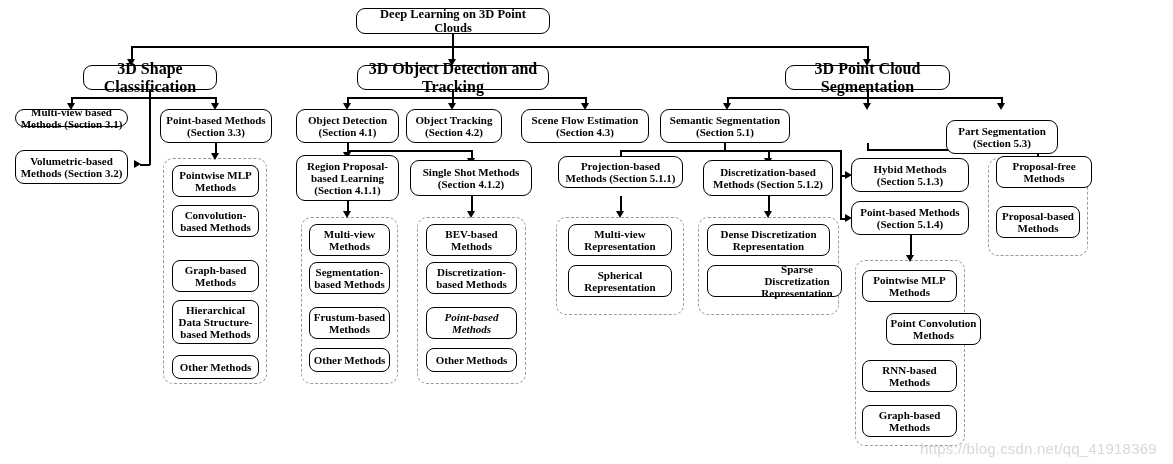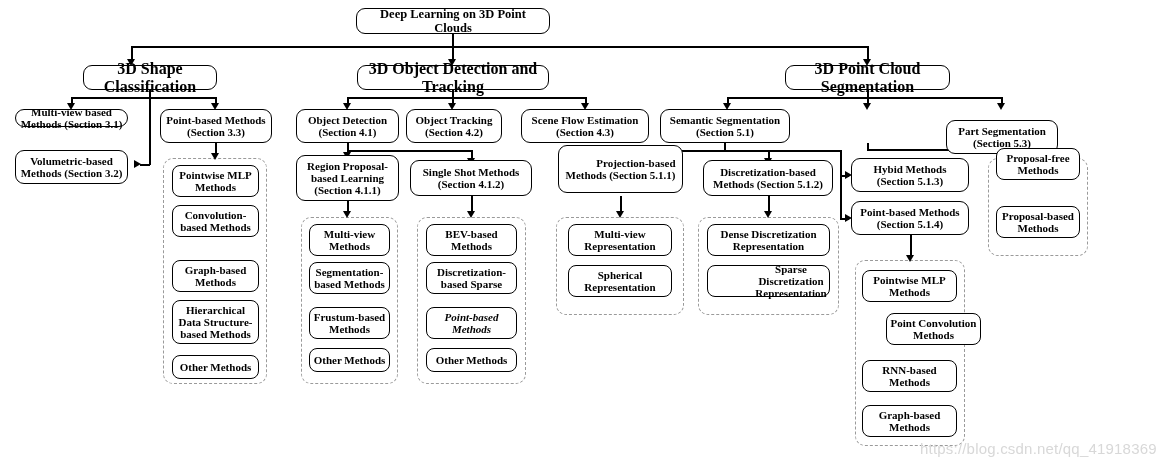--- a/index.html
+++ b/index.html
@@ -168,21 +168,21 @@
   <div class="ln v" style="left:867px;top:143px;height:7px;"></div>
   <div class="ln h" style="left:867px;top:149px;width:172px;"></div>
   <div class="ln v" style="left:1037px;top:149px;height:9px;"></div>
   <div class="arrow" style="left:1033px;top:156px;"></div>
 
   <div class="node lvl4" style="left:296px;top:155px;width:103px;height:46px;">Region Proposal-
 based Learning
 (Section 4.1.1)</div>
   <div class="node lvl4" style="left:410px;top:160px;width:122px;height:36px;">Single Shot Methods
 (Section 4.1.2)</div>
-  <div class="node lvl4" style="left:558px;top:145px;width:125px;height:48px;text-align:right;">Projection-based
+  <div class="node lvl4" style="left:558px;top:156px;width:125px;height:32px;">Projection-based
 Methods (Section 5.1.1)</div>
   <div class="node lvl4" style="left:703px;top:160px;width:130px;height:36px;">Discretization-based
 Methods (Section 5.1.2)</div>
   <div class="node lvl4" style="left:851px;top:158px;width:118px;height:34px;">Hybid Methods
 (Section 5.1.3)</div>
   <div class="node lvl4" style="left:851px;top:201px;width:118px;height:34px;">Point-based Methods
 (Section 5.1.4)</div>
 
   <div class="ln v" style="left:215px;top:143px;height:12px;"></div>
   <div class="arrow" style="left:211px;top:153px;"></div>
@@ -220,48 +220,48 @@
   <div class="node leaf" style="left:309px;top:262px;width:81px;height:32px;">Segmentation-
 based Methods</div>
   <div class="node leaf" style="left:309px;top:307px;width:81px;height:32px;">Frustum-based
 Methods</div>
   <div class="node leaf" style="left:309px;top:348px;width:81px;height:24px;">Other Methods</div>
 
   <div class="group" style="left:417px;top:217px;width:109px;height:167px;"></div>
   <div class="node leaf" style="left:426px;top:224px;width:91px;height:32px;">BEV-based
 Methods</div>
   <div class="node leaf" style="left:426px;top:262px;width:91px;height:32px;">Discretization-
-based Sparse</div>
+based Methods</div>
   <div class="node leaf" style="left:426px;top:307px;width:91px;height:32px;font-style:italic;">Point-based
 Methods</div>
   <div class="node leaf" style="left:426px;top:348px;width:91px;height:24px;">Other Methods</div>
 
   <div class="group" style="left:556px;top:217px;width:128px;height:98px;"></div>
   <div class="node leaf" style="left:568px;top:224px;width:104px;height:32px;">Multi-view
 Representation</div>
   <div class="node leaf" style="left:568px;top:265px;width:104px;height:32px;">Spherical
 Representation</div>
 
   <div class="group" style="left:698px;top:217px;width:141px;height:98px;"></div>
   <div class="node leaf" style="left:707px;top:224px;width:123px;height:32px;">Dense Discretization
 Representation</div>
-  <div class="node leaf" style="left:707px;top:265px;width:123px;height:32px;padding-left:48px;">Sparse Discretization
+  <div class="node leaf" style="left:707px;top:265px;width:135px;height:32px;padding-left:48px;">Sparse Discretization
 Representation</div>
 
   <div class="group" style="left:855px;top:260px;width:110px;height:186px;"></div>
   <div class="node leaf" style="left:862px;top:270px;width:95px;height:32px;">Pointwise MLP
 Methods</div>
   <div class="node leaf" style="left:862px;top:313px;width:95px;height:32px;margin-left:24px;">Point Convolution
 Methods</div>
   <div class="node leaf" style="left:862px;top:360px;width:95px;height:32px;">RNN-based
 Methods</div>
   <div class="node leaf" style="left:862px;top:405px;width:95px;height:32px;">Graph-based
 Methods</div>
 
   <div class="group" style="left:988px;top:158px;width:100px;height:98px;"></div>
-  <div class="node leaf" style="left:996px;top:148px;width:84px;height:32px;">Proposal-free
+  <div class="node leaf" style="left:996px;top:156px;width:96px;height:32px;">Proposal-free
 Methods</div>
   <div class="node leaf" style="left:996px;top:206px;width:84px;height:32px;">Proposal-based
 Methods</div>
 
   <div class="watermark" style="left:920px;top:440px;">https://blog.csdn.net/qq_41918369</div>
 
 </div>
 
 </body></html>

